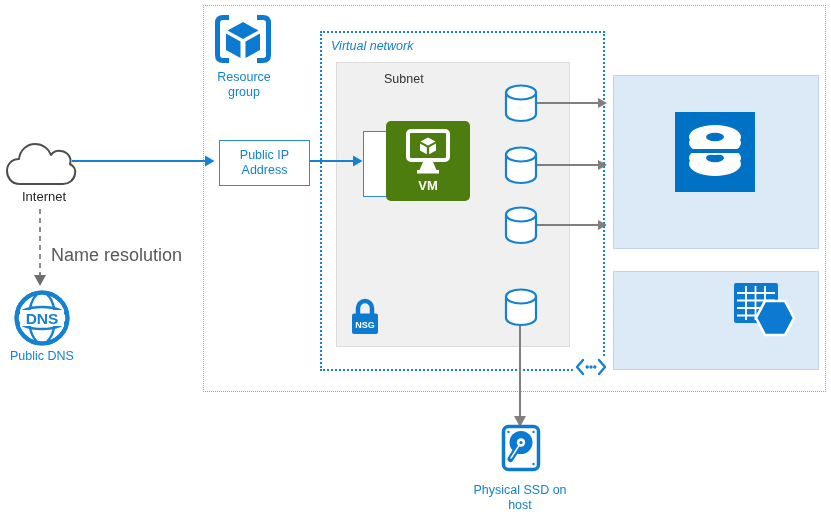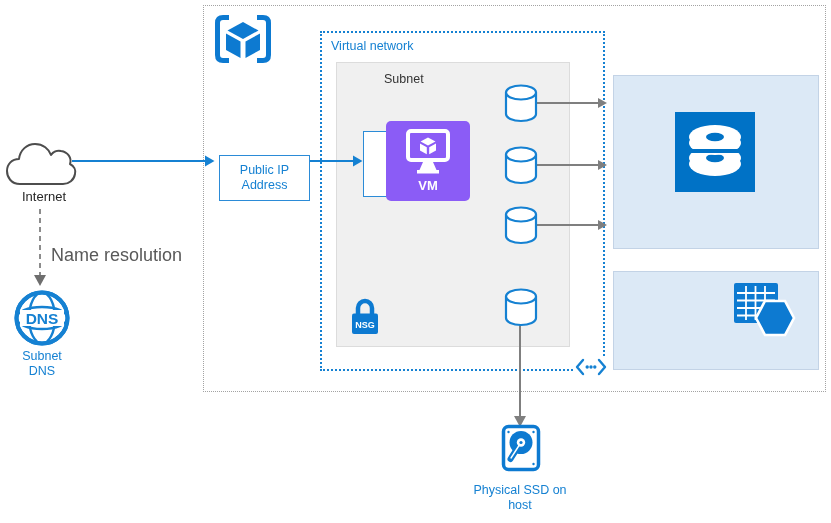--- a/index.html
+++ b/index.html
@@ -17,24 +17,24 @@
   .rg-border{left:203px;top:5px;width:621px;height:385px;border:1px dotted #a3a3a3;z-index:1;}
   .vnet-border{left:320px;top:31px;width:281px;height:336px;border:2px dotted #1581d2;z-index:2;}
   .subnet-box{left:336px;top:62px;width:232px;height:283px;background:#f0f0f0;border:1px solid #dcdcdc;z-index:3;}
   .lightblue-box{background:#dce9f6;border:1px solid #c3d3e6;z-index:3;}
   .managed-box{left:613px;top:75px;width:204px;height:172px;}
   .diag-box{left:613px;top:271px;width:204px;height:97px;}
 
   
   .node{z-index:10;}
   .white-blue-box{background:#fff;border:1px solid #2b8bd7;display:flex;align-items:center;justify-content:center;}
-  .publicip{left:219px;top:155px;width:89px;height:44px;}
+  .publicip{left:219px;top:140px;width:89px;height:44px;}
   .nic{left:363px;top:131px;width:27px;height:64px;z-index:9;}
   .nic-letters{width:1ch;word-break:break-all;text-align:right;font-size:11.5px;line-height:1.6;color:#1581d2;margin-left:48px;}
-  .vm{left:386px;top:121px;width:84px;height:80px;background:#8b5cf6;border-radius:5px;z-index:10;}
+  .vm{left:386px;top:121px;width:84px;height:80px;background:#4d7c0f;border-radius:5px;z-index:10;}
   .vm-label{position:absolute;left:0;right:0;top:57px;text-align:center;color:#fff;font-weight:bold;font-size:13px;}
   .diaglogs{left:622px;top:283px;width:86px;height:47px;z-index:10;}
   .diaglogs .lbl{padding:2px;}
   .overlay{left:0;top:0;width:831px;height:523px;z-index:5;pointer-events:none;}
   .vnet-glyph{left:573px;top:356px;width:36px;height:21px;background:#fff;z-index:6;display:flex;align-items:center;justify-content:center;}
 </style>
 </head>
 <body>
 
 <div id="canvas">
@@ -75,35 +75,36 @@
   <div class="abs lbl gray" style="left:51px;top:245px;font-size:18px;">Name resolution</div>
 
   <svg class="abs node" style="left:13px;top:289px;" width="58" height="58" viewBox="0 0 58 58">
     <circle cx="29" cy="29" r="25.5" fill="#fff" stroke="#1581d2" stroke-width="4"></circle>
     <ellipse cx="29" cy="29" rx="13" ry="25.5" fill="none" stroke="#1581d2" stroke-width="2.4"></ellipse>
     <ellipse cx="29" cy="29" rx="25.5" ry="11" fill="none" stroke="#1581d2" stroke-width="2.4"></ellipse>
     <rect x="7" y="21" width="44" height="16" fill="#fff"></rect>
     <circle cx="29" cy="29" r="25.5" fill="none" stroke="#1581d2" stroke-width="4"></circle>
     <text x="29" y="34.5" text-anchor="middle" font-size="15.5" font-weight="bold" fill="#1581d2">DNS</text>
   </svg>
-  <div class="abs lbl center" style="left:8px;top:349px;width:68px;">Subnet DNS</div>
+  <div class="abs lbl center" style="left:8px;top:349px;width:68px;">Public DNS</div>
 
   <svg class="abs node" style="left:213px;top:13px;" width="60" height="52" viewBox="0 0 60 52">
     <path d="M16 4.5 L10 4.5 Q4.5 4.5 4.5 10 L4.5 42 Q4.5 47.5 10 47.5 L16 47.5" fill="none" stroke="#0d7ad1" stroke-width="5"></path>
     <path d="M44 4.5 L50 4.5 Q55.5 4.5 55.5 10 L55.5 42 Q55.5 47.5 50 47.5 L44 47.5" fill="none" stroke="#0d7ad1" stroke-width="5"></path>
     <polygon points="30,9 45.5,17.5 30,26 14.5,17.5" fill="#0d7ad1"></polygon>
     <polygon points="13,20.5 27.5,28.5 27.5,45 13,37" fill="#0d7ad1"></polygon>
     <polygon points="47,20.5 32.5,28.5 32.5,45 47,37" fill="#0d7ad1"></polygon>
   </svg>
+  <div class="abs lbl center" style="left:203px;top:70px;width:82px;">Resource group</div>
 
   <div class="abs node white-blue-box publicip">
     <div class="lbl center">Public IP Address</div>
   </div>
 
-  <div class="abs lbl" style="left:331px;top:39px;z-index:4;">Virtual network</div>
+  <div class="abs lbl" style="left:331px;top:39px;z-index:4;font-style:italic;">Virtual network</div>
   <div class="abs lbl" style="left:346px;top:72px;color:#333;z-index:4;margin-left:38px;">Subnet</div>
 
   <div class="abs node white-blue-box nic">
     <div class="nic-letters">NIC</div>
   </div>
 
   <div class="abs node vm">
     <svg width="84" height="58" viewBox="0 0 84 58">
       <rect x="22" y="10" width="40" height="29" rx="3" fill="none" stroke="#fff" stroke-width="4"></rect>
       <polygon points="42,16.5 49.5,20.5 42,24.5 34.5,20.5" fill="#fff"></polygon>

